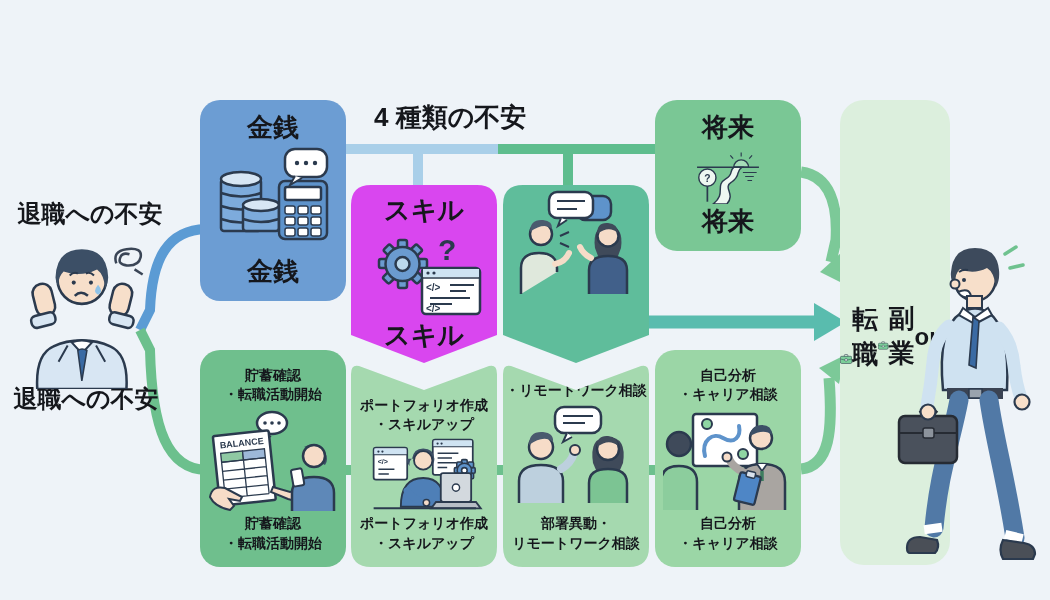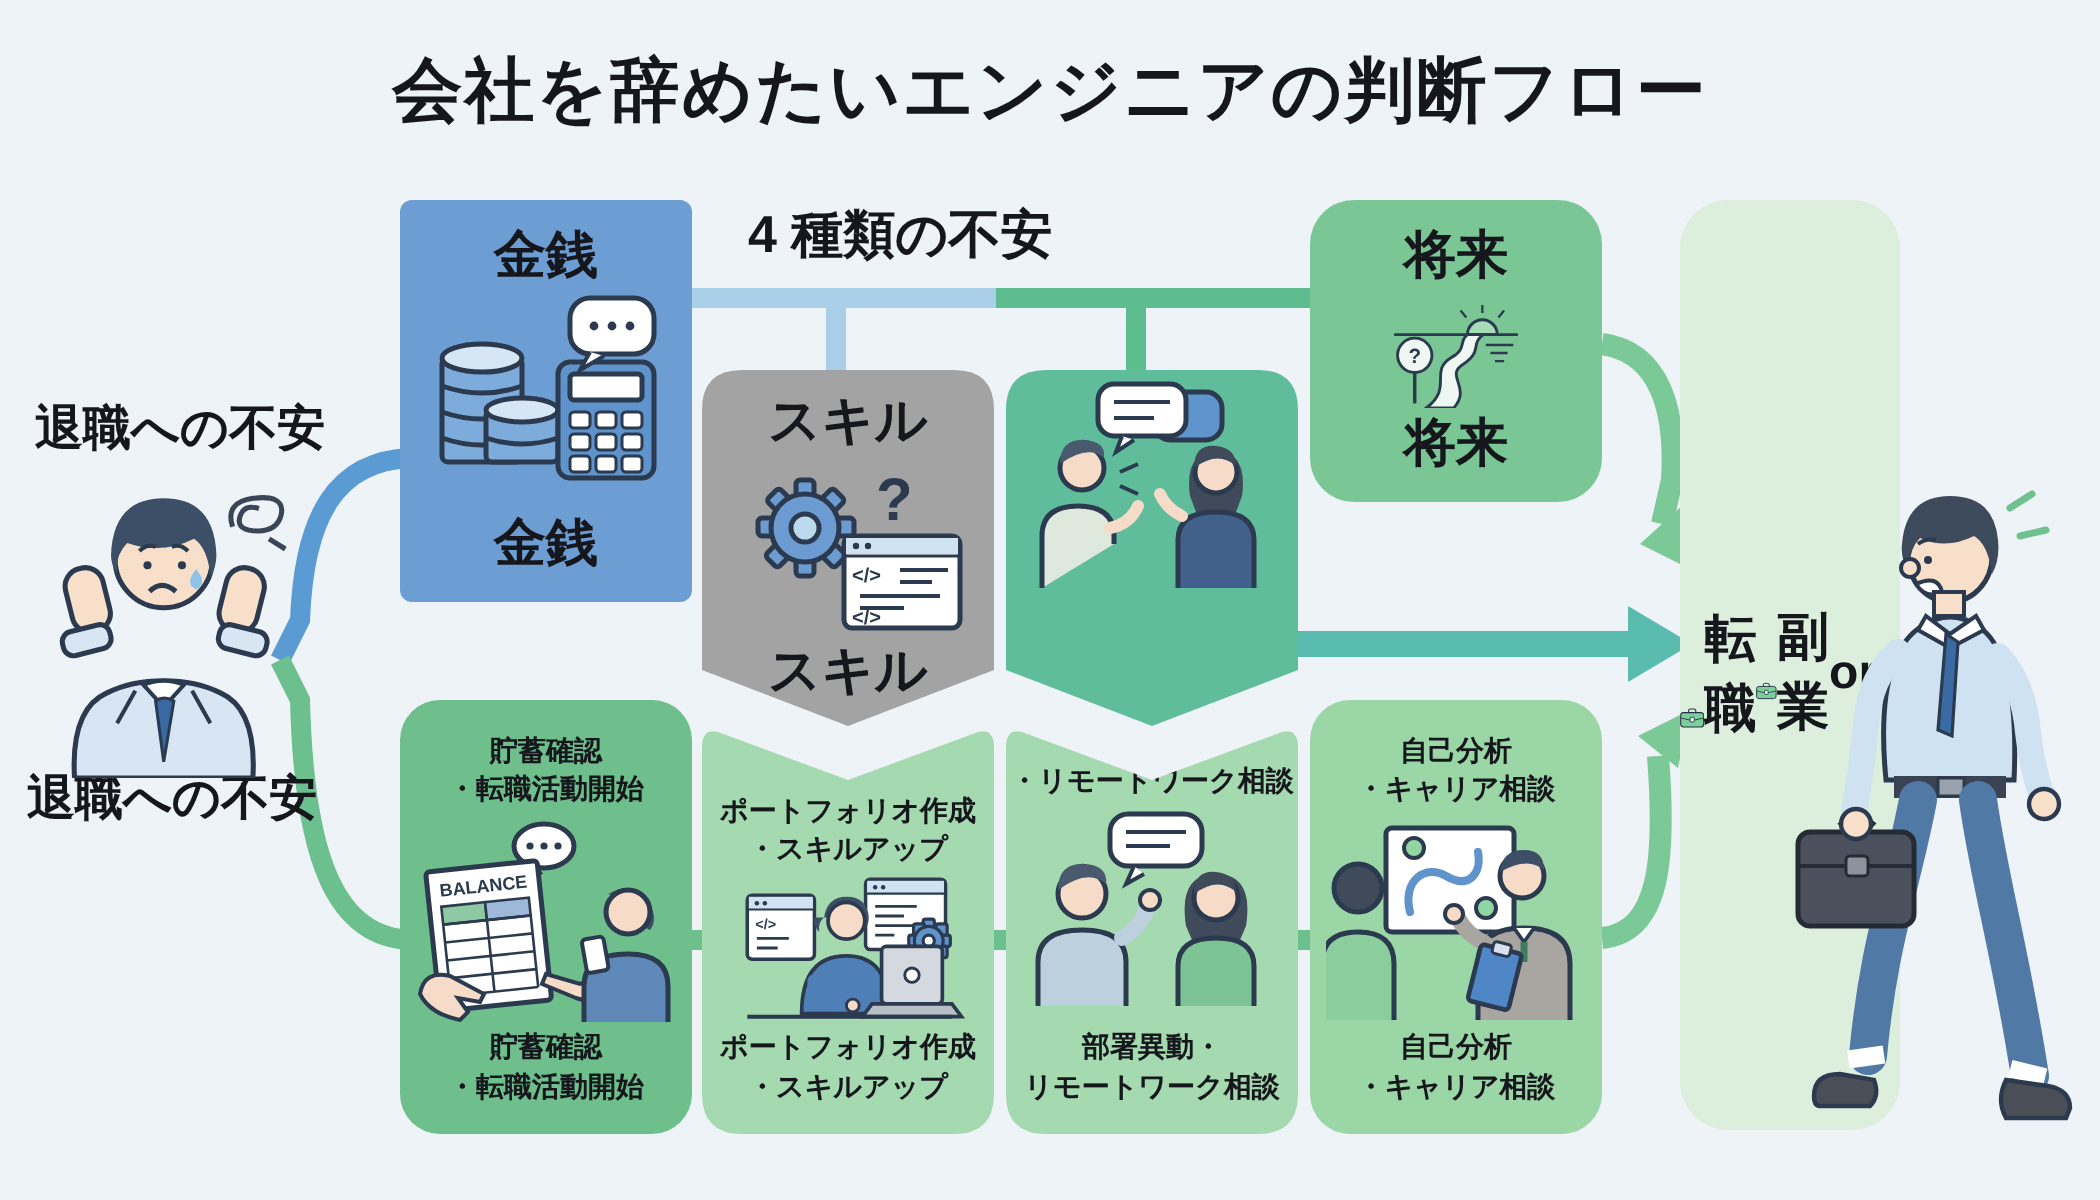--- a/index.html
+++ b/index.html
@@ -10,23 +10,23 @@
   .subtitle{top:100px;left:374px;width:300px;font-size:26px;font-weight:800;z-index:2}
   .side-label{width:176px;text-align:center;font-size:24px;font-weight:800;z-index:2}
   #left-label-top{left:2px;top:198px}
   #left-label-bottom{left:-2px;top:383px}
   svg{display:block}
   .connectors{left:0;top:0;z-index:0}
   .box{display:flex;flex-direction:column;align-items:center;z-index:1}
   .box .lbl{font-weight:800;text-align:center;white-space:pre-line}
   .box.big .lbl{font-size:26px}
   .box.small .lbl{font-size:14px;line-height:1.38}
-  #box-money{left:200px;top:100px;width:146px;height:201px;background:#6c9dd3;border-radius:6px}
+  #box-money{left:200px;top:100px;width:146px;height:201px;background:#6c9dd3;border-radius:20px}
   #box-future{left:655px;top:100px;width:146px;height:151px;background:#7ac795;border-radius:22px}
-  #box-skill{left:351px;top:185px;width:146px;height:178px;background:#a3a3a3;
+  #box-skill{left:351px;top:185px;width:146px;height:178px;background:#d946ef;
      clip-path:path("M 0 20 Q 0 0 20 0 L 126 0 Q 146 0 146 20 L 146 150 L 73 178 L 0 150 Z")}
   #box-relations{left:503px;top:185px;width:146px;height:178px;background:#5fbd9b;
      clip-path:path("M 0 20 Q 0 0 20 0 L 126 0 Q 146 0 146 20 L 146 150 L 73 178 L 0 150 Z")}
   #box-savings{left:200px;top:350px;width:146px;height:217px;background:#6fbf8d;border-radius:20px}
   #box-analysis{left:655px;top:350px;width:146px;height:217px;background:#9bd6a6;border-radius:20px}
   #box-portfolio{left:351px;top:362px;width:146px;height:205px;background:#a5d9af;
      clip-path:path("M 0 12 Q 0 2 8 4 L 73 28 L 138 4 Q 146 2 146 12 L 146 185 Q 146 205 126 205 L 20 205 Q 0 205 0 185 Z")}
   #box-transfer{left:503px;top:362px;width:146px;height:205px;background:#a5d9af;
      clip-path:path("M 0 12 Q 0 2 8 4 L 73 28 L 138 4 Q 146 2 146 12 L 146 185 Q 146 205 126 205 L 20 205 Q 0 205 0 185 Z")}
   .panel{left:840px;top:100px;width:110px;height:465px;background:#dcefdd;border-radius:24px;
@@ -57,21 +57,20 @@
     <g>
       <path d="M649,322 L816,322" stroke="#59bcae" stroke-width="13"></path>
       <polygon points="814,303 814,341 846,322" fill="#59bcae"></polygon>
     </g>
     <g>
       <path d="M801,469 C830,466 833,430 829,378" fill="none" stroke="#7cc998" stroke-width="11"></path>
       <polygon points="845,355 839,384 819,368" fill="#7cc998"></polygon>
     </g>
   </svg>
 
-  <div class="abs title">会社を辞めたいエンジニアの判断フロー</div>
   <div class="abs subtitle">4 種類の不安</div>
 
   <div class="abs side-label" id="left-label-top">退職への不安</div>
   <div class="abs side-label" id="left-label-bottom">退職への不安</div>
 
   <svg class="abs" id="worried-person" width="132" height="152" viewBox="0 0 130 150">
     <g stroke="#3a4556" stroke-width="2.5" fill="none">
       <path d="M88,26 q-4,-12 10,-14 q16,-2 14,8 q-2,9 -14,8 q-9,-1 -6,-8 q2,-5 9,-3"></path>
       <path d="M106,32 l8,5"></path>
     </g>

